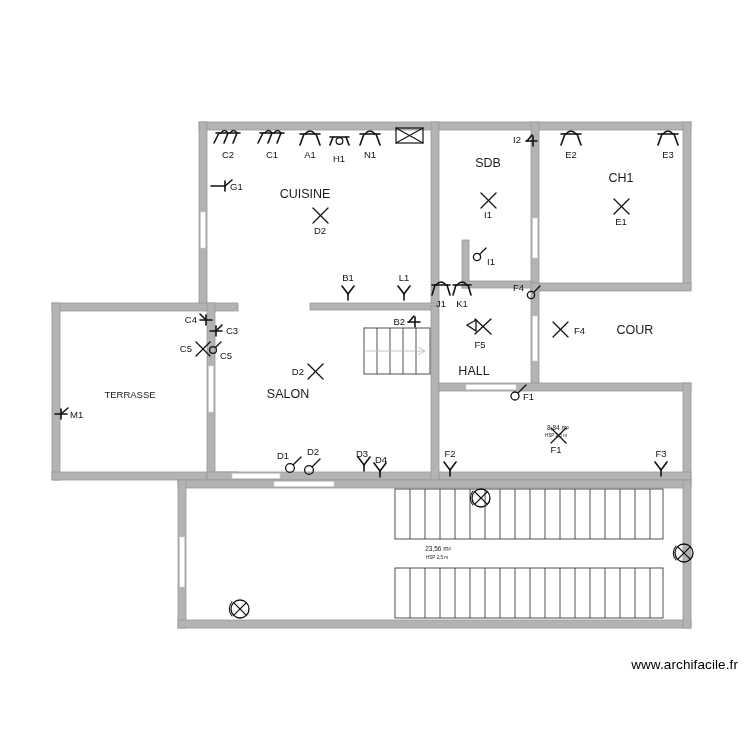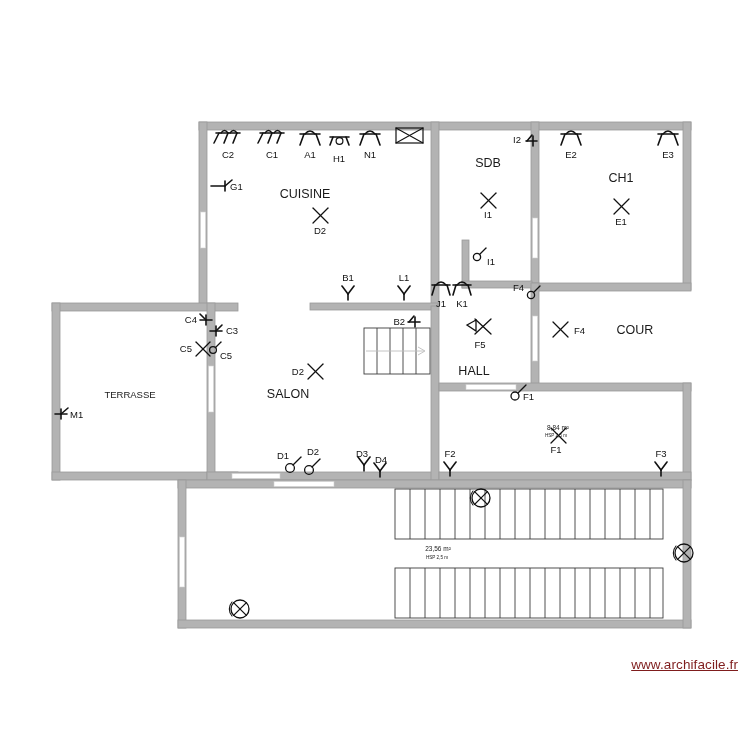--- a/index.html
+++ b/index.html
@@ -19,23 +19,22 @@
     left: 0; top: 0;
     width: 750px;
     height: 750px;
   }
   .watermark {
     position: absolute;
     right: 12px;
     bottom: 78px;
     font-family: "Liberation Sans", sans-serif;
     font-size: 13.5px;
-    color: #7f1d1d;
+    color: #000000;
     letter-spacing: 0.1px;
-    text-decoration: underline;
   }
   svg text { font-family: "Liberation Sans", sans-serif; fill: #1a1a1a; }
   .room-label { font-size: 12.5px; fill: #1a1a1a; }
   .dev-label { font-size: 9.5px; fill: #111; }
   .area-big { font-size: 6.5px; fill: #222; }
   .area-small { font-size: 4.6px; fill: #222; }
 </style>
 </head>
 <body>
 

